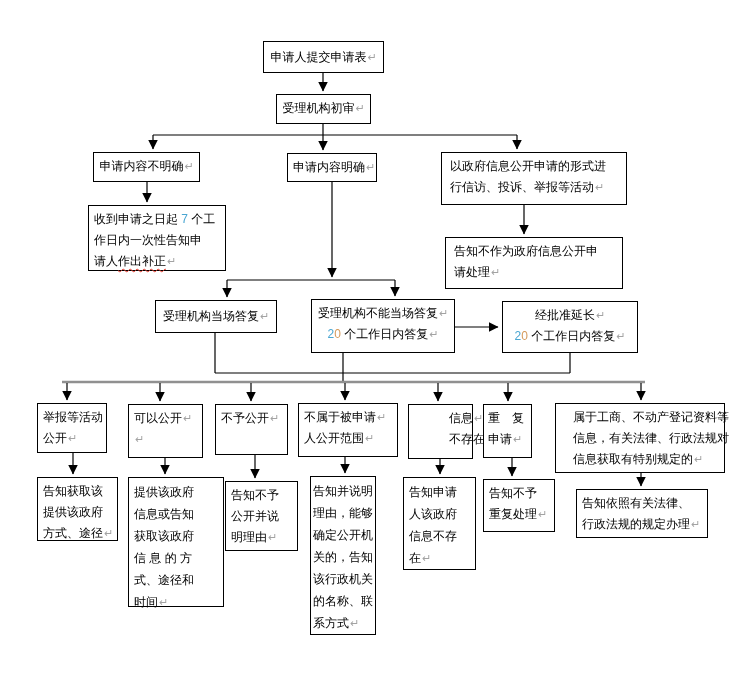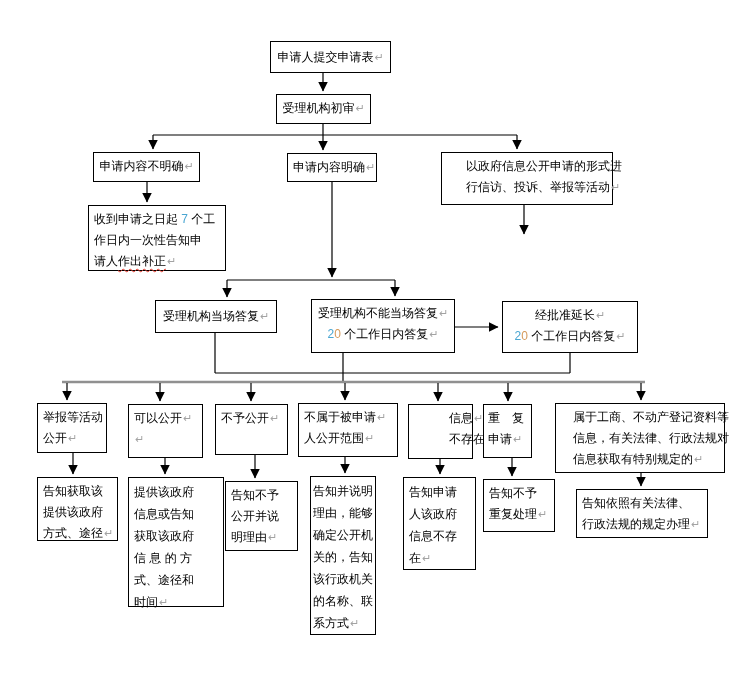--- a/index.html
+++ b/index.html
@@ -73,47 +73,51 @@
 
     <line x1="73" y1="453" x2="73" y2="474" stroke="#000" stroke-width="1.2" marker-end="url(#ah)"></line>
     <line x1="165" y1="458" x2="165" y2="474" stroke="#000" stroke-width="1.2" marker-end="url(#ah)"></line>
     <line x1="255" y1="455" x2="255" y2="478" stroke="#000" stroke-width="1.2" marker-end="url(#ah)"></line>
     <line x1="345" y1="457" x2="345" y2="473" stroke="#000" stroke-width="1.2" marker-end="url(#ah)"></line>
     <line x1="440" y1="459" x2="440" y2="474" stroke="#000" stroke-width="1.2" marker-end="url(#ah)"></line>
     <line x1="512" y1="458" x2="512" y2="476" stroke="#000" stroke-width="1.2" marker-end="url(#ah)"></line>
     <line x1="641" y1="473" x2="641" y2="486" stroke="#000" stroke-width="1.2" marker-end="url(#ah)"></line>
   </svg>
 
-  <div class="box center" style="left:270px;top:41px;width:121px;height:32px;padding-top:5px;">
+  <div class="box center" style="left:263px;top:41px;width:121px;height:32px;padding-top:5px;">
     <div class="line"><span>申请人提交申请表</span><span class="mark">↵</span></div>
   </div>
 
   <div class="box center" style="left:276px;top:94px;width:95px;height:30px;">
     <div class="line"><span>受理机构初审</span><span class="mark">↵</span></div>
   </div>
 
   <div class="box center" style="left:93px;top:152px;width:107px;height:30px;">
     <div class="line"><span>申请内容不明确</span><span class="mark">↵</span></div>
   </div>
 
   <div class="box center" style="left:287px;top:153px;width:90px;height:29px;">
     <div class="line"><span>申请内容明确</span><span class="mark">↵</span></div>
   </div>
 
-  <div class="box" style="left:441px;top:152px;width:172px;height:53px;padding-left:24px;">
+  <div class="box" style="left:441px;top:152px;width:186px;height:53px;padding-left:8px;">
     <div class="line"><span>以政府信息公开申请的形式进</span></div>
     <div class="line"><span>行信访、投诉、举报等活动</span><span class="mark">↵</span></div>
   </div>
 
   <div class="box" style="left:88px;top:205px;width:138px;height:66px;">
     <div class="line"><span>收到申请之日起 </span><span class="num2">7</span><span> 个工</span></div>
     <div class="line"><span>作日内一次性告知申</span></div>
     <div class="line"><span>请人</span><span class="spell">作出补正</span><span class="mark">↵</span></div>
   </div>
 
+  <div class="box" style="left:445px;top:237px;width:178px;height:52px;padding-left:8px;">
+    <div class="line"><span>告知不作为政府信息公开申</span></div>
+    <div class="line"><span>请处理</span><span class="mark">↵</span></div>
+  </div>
 
   <div class="box center" style="left:155px;top:300px;width:122px;height:33px;padding-top:5px;">
     <div class="line"><span>受理机构当场答复</span><span class="mark">↵</span></div>
   </div>
 
   <div class="box center" style="left:311px;top:299px;width:144px;height:54px;">
     <div class="line"><span>受理机构不能当场答复</span><span class="mark">↵</span></div>
     <div class="line"><span class="num2">2</span><span class="num0">0</span><span> 个工作日内答复</span><span class="mark">↵</span></div>
   </div>
 

